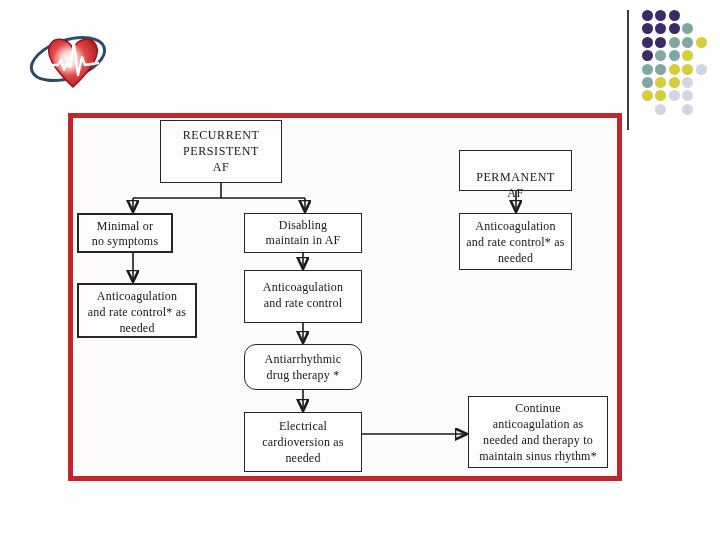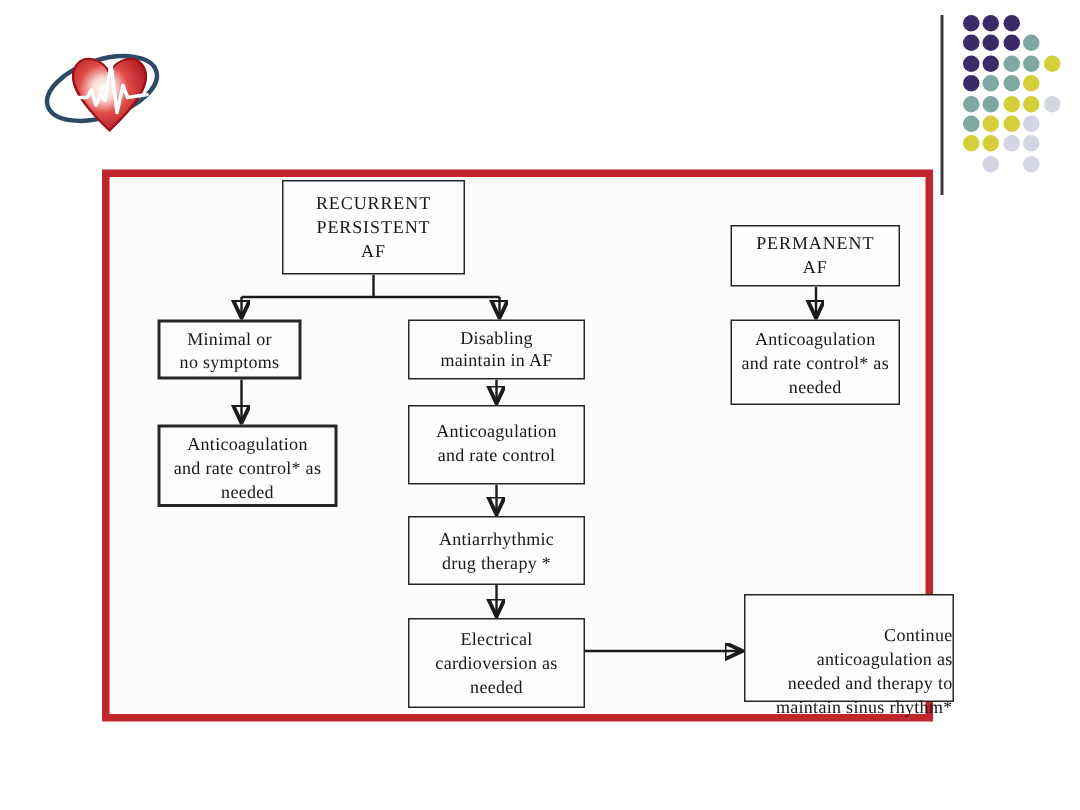--- a/index.html
+++ b/index.html
@@ -18,41 +18,41 @@
 
   
   .dots { position:absolute; left:640px; top:8px; width:74px; height:114px; }
   .dot  { position:absolute; width:11px; height:11px; border-radius:50%; }
 
   
   .frame {
     position:absolute; left:68px; top:113px; width:554px; height:368px;
     border:5px solid #c0262b; background:#fefbfb;
   }
-  .frame-inner { position:absolute; left:0; top:0; width:544px; height:358px;margin-left:28px; }
+  .frame-inner { position:absolute; left:0; top:0; width:544px; height:358px; }
 
   .edges { position:absolute; left:0; top:0; width:544px; height:358px; }
   .edges path, .edges line { stroke:#1b1b1b; stroke-width:1.6; fill:none; }
 
   .node {
     position:absolute; background:#fefcfc; border:1.5px solid #262626;
     color:#171717; font-size:12px; line-height:16px; text-align:center;
     white-space:pre-line; letter-spacing:0.2px;
   }
   .node.bold-border { border-width:2px; }
 
   .n-recurrent      { left:87px;  top:2px;   width:122px; height:63px; padding-top:6px; letter-spacing:0.6px; }
-  .n-permanent      { left:386px; top:32px;  width:113px; height:41px; padding-top:3px; letter-spacing:0.6px; }
+  .n-permanent      { left:386px; top:32px;  width:113px; height:41px; padding-top:18px; letter-spacing:0.6px; }
   .n-minimal        { left:4px;   top:95px;  width:96px; height:40px; padding-top:4px; line-height:15px; }
   .n-disabling      { left:171px; top:95px;  width:118px; height:40px; padding-top:4px; line-height:15px; }
   .n-anticoag-left  { left:4px;   top:165px; width:120px; height:55px; padding-top:3px; }
   .n-anticoag-mid   { left:171px; top:152px; width:118px; height:53px; padding-top:8px; }
-  .n-antiarrhythmic { left:171px; top:226px; width:118px; height:46px; padding-top:6px; }
+  .n-antiarrhythmic { left:171px; top:226px; width:118px; height:46px; padding-top:6px;border-radius:12px; }
   .n-cardioversion  { left:171px; top:294px; width:118px; height:60px; padding-top:5px; }
-  .n-continue       { left:395px; top:278px; width:140px; height:72px; padding-top:18px;text-align:right; }
+  .n-continue       { left:395px; top:278px; width:140px; height:72px; padding-top:3px; }
   .n-anticoag-right { left:386px; top:95px;  width:113px; height:57px; padding-top:4px; }
 </style>
 </head>
 <body>
 
 <svg class="logo" viewBox="0 0 88 76">
   <defs>
     <radialGradient id="hg" cx="42%" cy="42%" r="62%">
       <stop offset="0" stop-color="#ffffff"></stop>
       <stop offset="0.25" stop-color="#fbd9d4"></stop>

